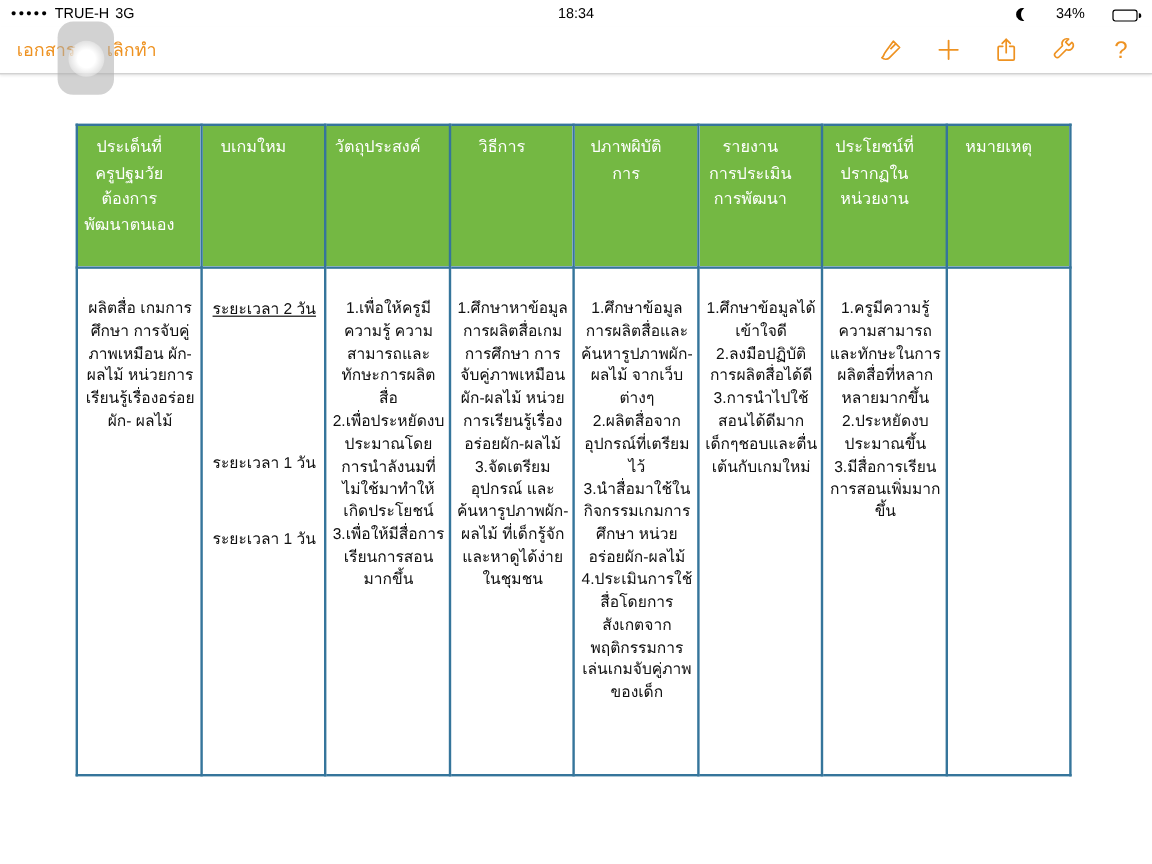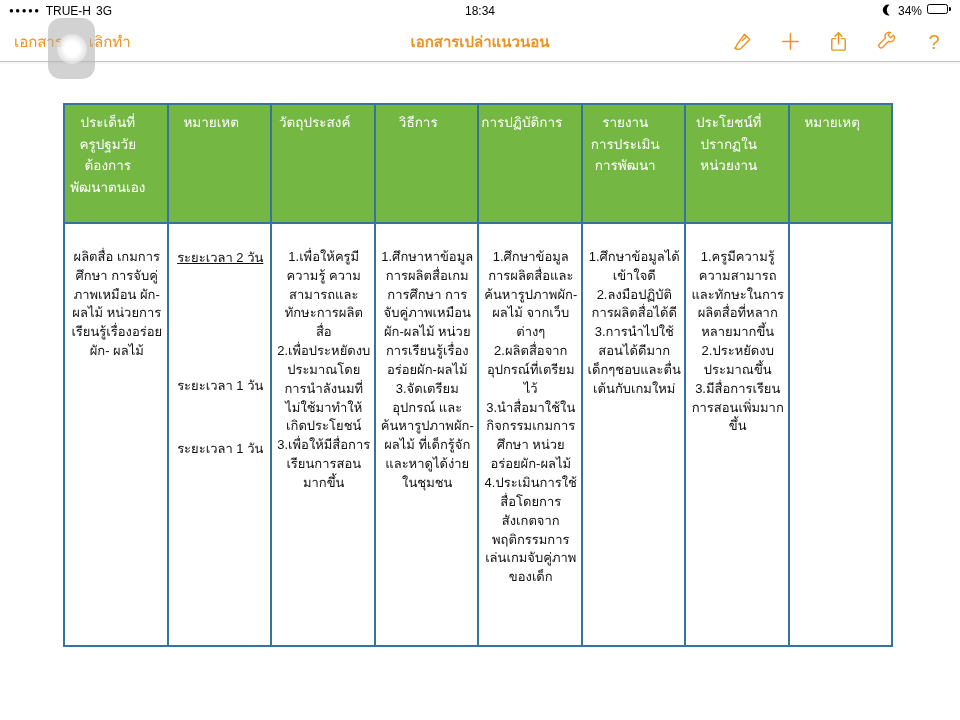--- a/index.html
+++ b/index.html
@@ -6,21 +6,21 @@
   html,body { width:960px; height:720px; overflow:hidden; background:#fff;
               font-family:"Liberation Sans","DejaVu Sans",sans-serif; }
 
   
   .status-bar { height:22px; display:flex; align-items:center;
                 justify-content:space-between; padding:0 9px; font-size:12px;
                 color:#000; background:#fff; position:relative; z-index:5; }
   .status-left { display:flex; align-items:center; gap:5px; }
   .signal-dots { font-size:8px; letter-spacing:1.5px; position:relative; top:-1px; }
   .status-time { position:absolute; left:50%; transform:translateX(-50%); font-weight:normal; }
-  .status-right { display:flex; align-items:flex-start; gap:5px; }
+  .status-right { display:flex; align-items:flex-end; gap:23px; }
   .moon svg { display:block; }
   .battery { display:flex; align-items:center; }
   .battery-body { width:21px; height:10px; border:1px solid #000; border-radius:2.5px;
                   padding:1px; }
   .battery-fill { height:100%; width:34%; background:#000; border-radius:1px; }
   .battery-cap { width:2px; height:4px; background:#000; border-radius:0 1.5px 1.5px 0;
                  margin-left:1px; }
 
   
   .toolbar { height:40px; display:flex; align-items:center; padding:0 14px;
@@ -83,21 +83,20 @@
       <span class="battery-cap"></span>
     </span>
   </div>
 </div>
 
 <div class="toolbar">
   <div class="toolbar-left">
     <button class="tb-btn">เอกสาร</button>
     <button class="tb-btn">เลิกทำ</button>
   </div>
-  <span class="toolbar-title">เอกสารเปล่าแนวนอน</span>
   <div class="toolbar-right">
     <button class="icon-btn" title="">
       <svg width="23" height="23" viewBox="0 0 24 24" fill="none" stroke="#ee9221" stroke-width="1.5" stroke-linejoin="round">
         <path d="M14 4.5 L19.5 10 L10.5 19 C9 20.7 5.8 20.6 4 18.9 C6 18 5.5 15.7 7 14.2 Z"></path>
         <path d="M11.5 11.5 L16.5 6.5"></path>
       </svg>
     </button>
     <button class="icon-btn">
       <svg width="23" height="23" viewBox="0 0 24 24" stroke="#ee9221" stroke-width="1.6" stroke-linecap="round">
         <path d="M12 4 V20 M4 12 H20"></path>
@@ -136,24 +135,24 @@
         <col>
         <col>
         <col>
     </colgroup>
     <thead>
       <tr>
         <th>ประเด็นที่
 ครูปฐมวัย
 ต้องการ
 พัฒนาตนเอง</th>
-        <th>หมายเหต</th>
+        <th>บเกมใหม</th>
         <th>วัตถุประสงค์</th>
         <th>วิธีการ</th>
-        <th>การปฏิบัติการ</th>
+        <th>ปภาพผิบัติการ</th>
         <th>รายงาน
 การประเมิน
 การพัฒนา</th>
         <th>ประโยชน์ที่
 ปรากฏใน
 หน่วยงาน</th>
         <th>หมายเหตุ</th>
       </tr>
     </thead>
     <tbody>

